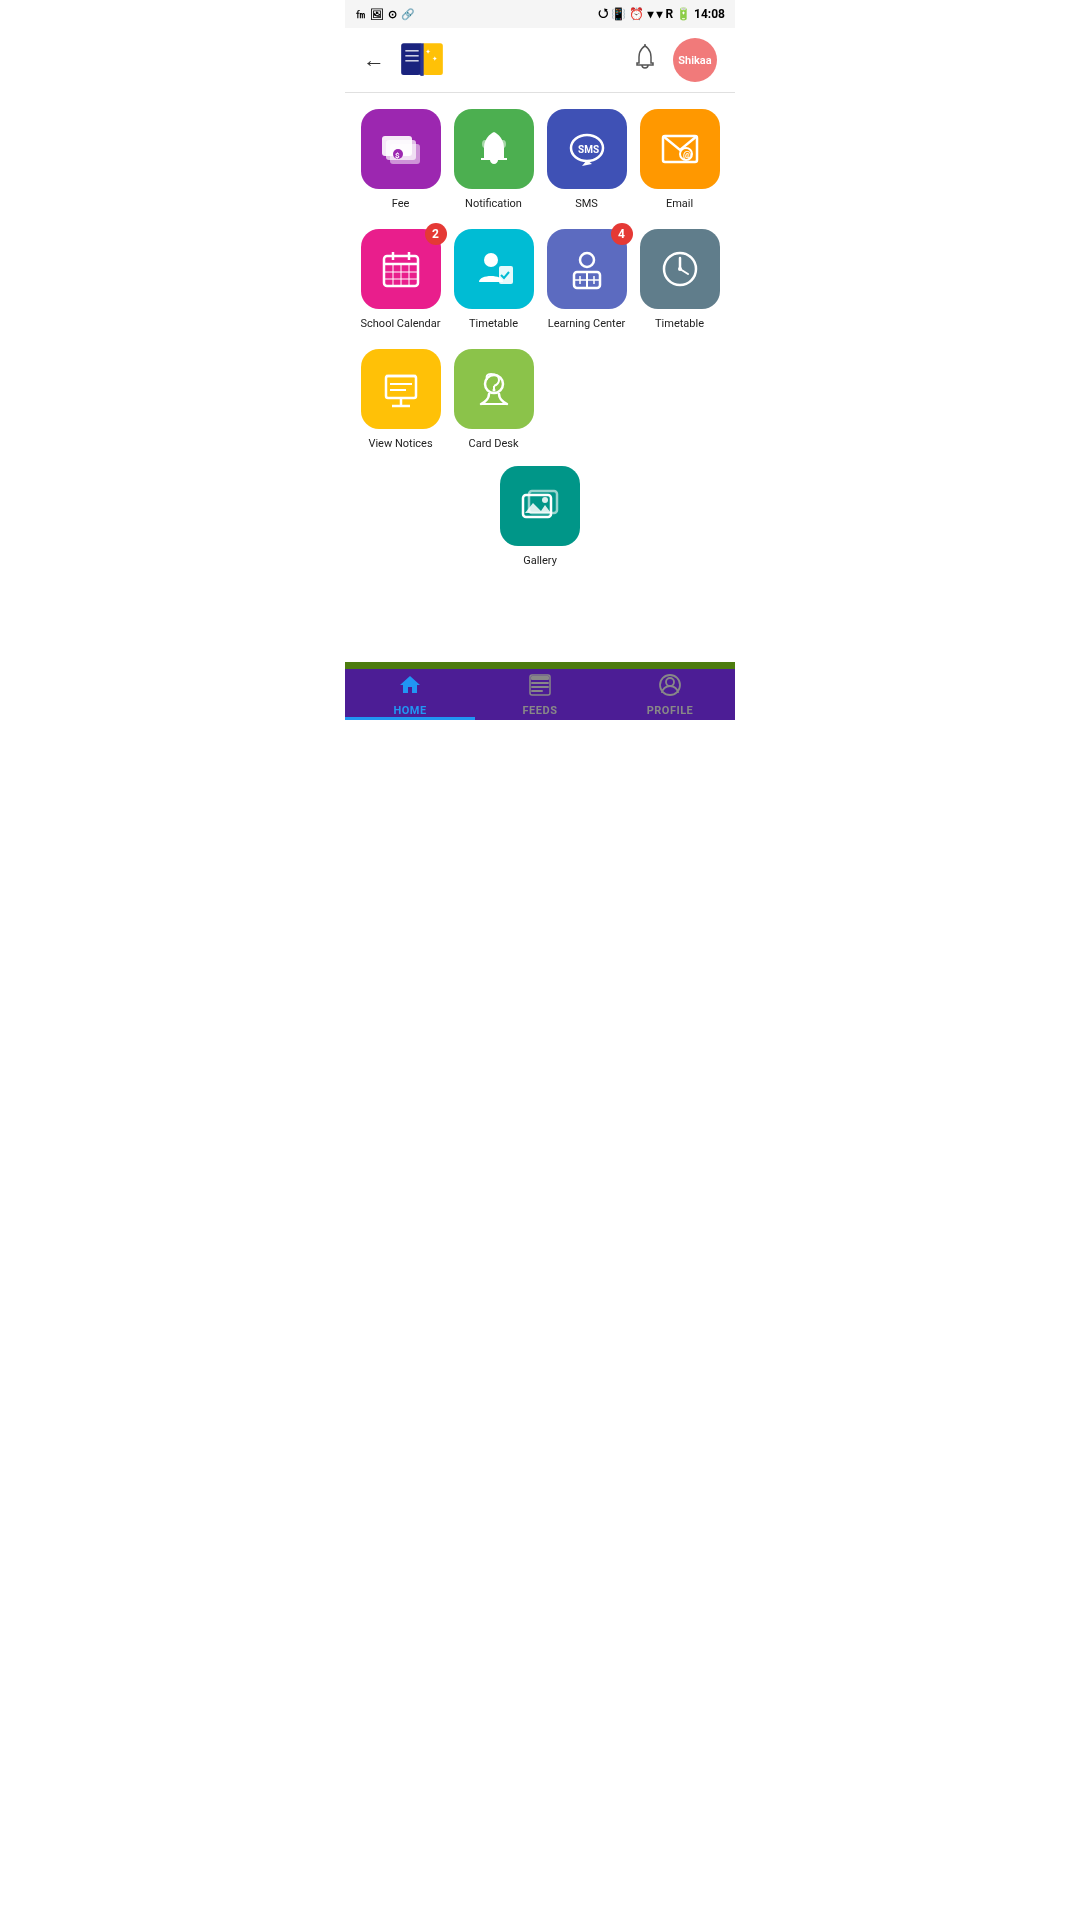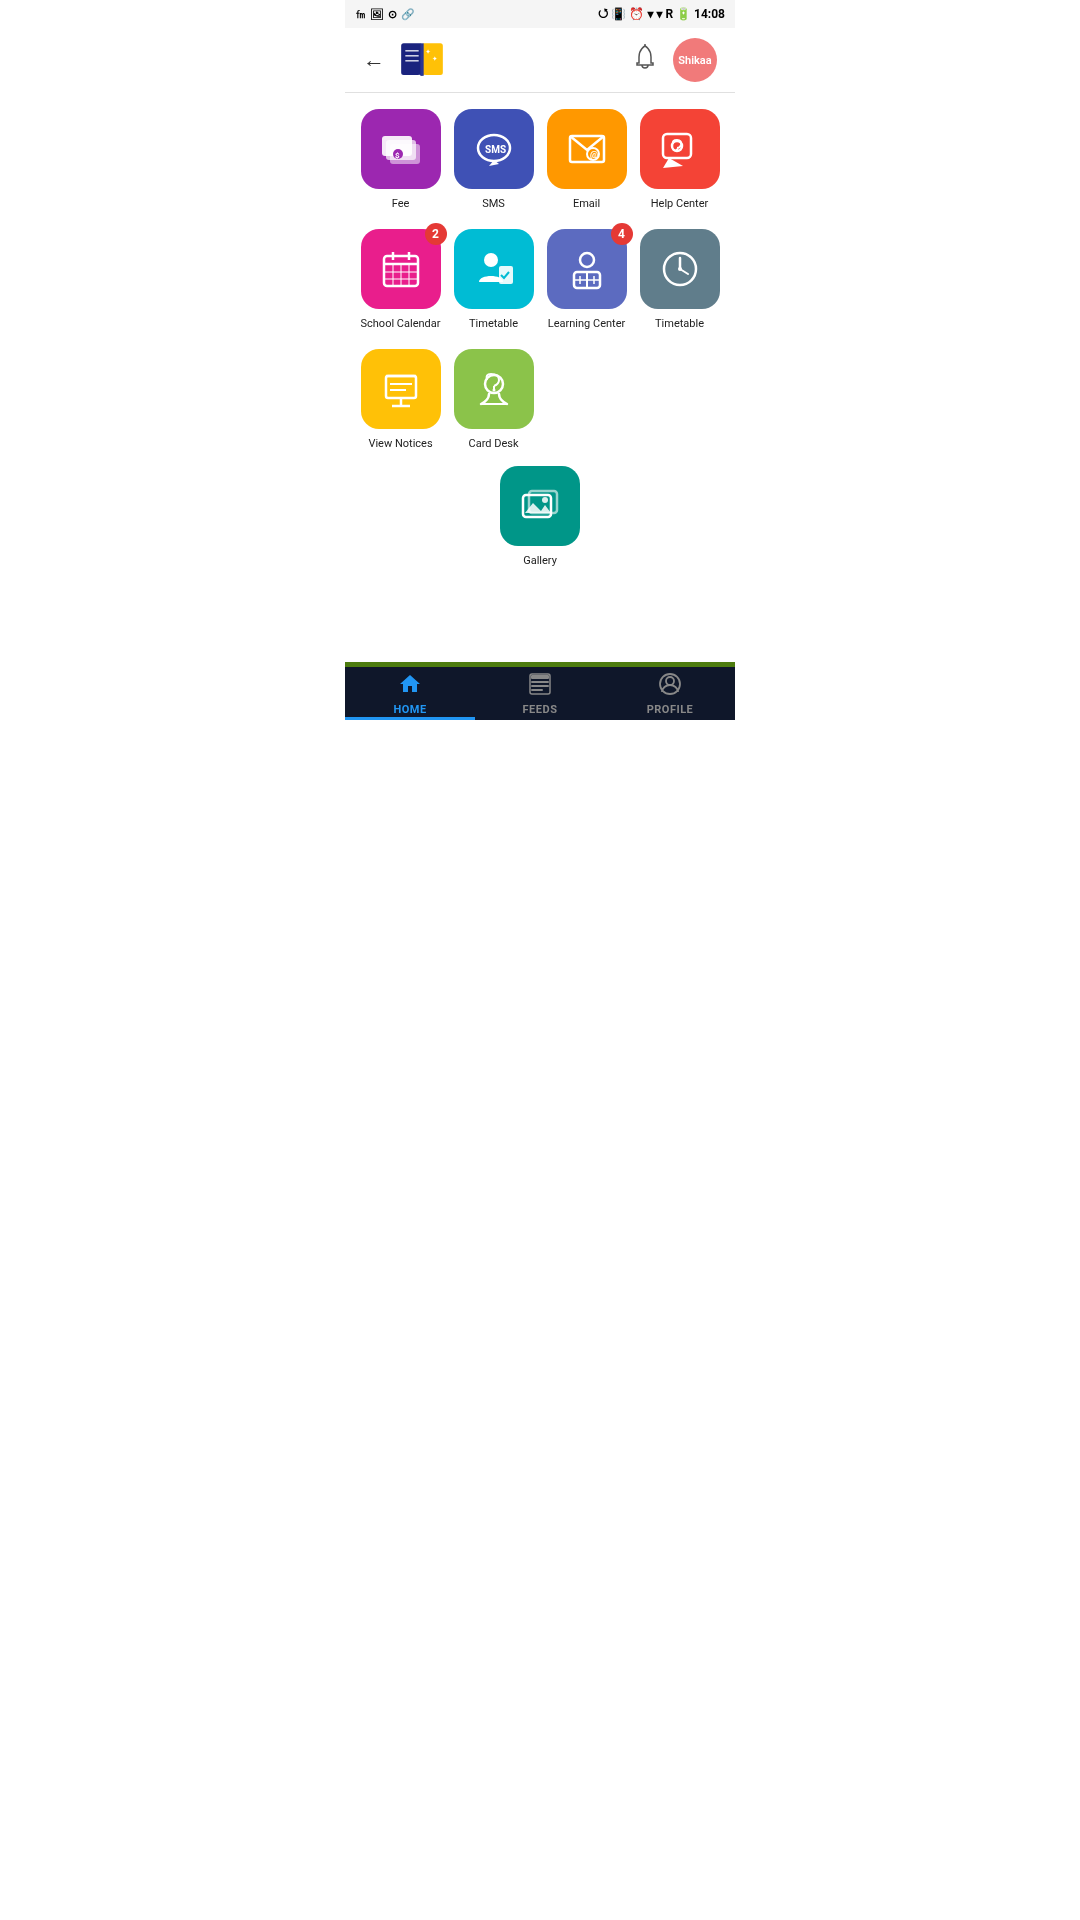--- a/index.html
+++ b/index.html
@@ -111,22 +111,22 @@
       display: flex;
       justify-content: center;
       padding: 0 14px 24px;
     }
 
     
     .bottom-nav {
       position: fixed;
       bottom: 0; left: 50%; transform: translateX(-50%);
       width: 390px;
-      background: #0f172a;
-      border-top: 5px solid #4d7c0f;
+      background: #4c1d95;
+      border-top: 7px solid #4d7c0f;
       display: flex;
       height: 58px;
       text-align: right;
     }
     .nav-item {
       flex: 1;
       display: flex; flex-direction: column;
       align-items: center; justify-content: center;
       cursor: pointer;
       gap: 2px;
@@ -209,20 +209,31 @@
         <rect x="4" y="10" width="30" height="20" rx="3" fill="white" opacity="0.9"></rect>
         <rect x="8" y="14" width="30" height="20" rx="3" fill="white" opacity="0.7"></rect>
         <rect x="12" y="18" width="30" height="20" rx="3" fill="white" opacity="0.5"></rect>
         <circle cx="20" cy="28" r="5" fill="#9c27b0"></circle>
         <text x="17" y="32" fill="white" font-size="8" font-weight="bold">$</text>
       </svg>
     </div>
     <span class="item-label">Fee</span>
   </div>
 
+  <div class="grid-item">
+    <div class="icon-box bg-green">
+      <svg viewBox="0 0 46 46" xmlns="http://www.w3.org/2000/svg">
+        <path d="M23 6C23 6 13 10 13 22V32H10V34H36V32H33V22C33 10 23 6 23 6Z" fill="white"></path>
+        <path d="M19 34C19 36.2 20.8 38 23 38C25.2 38 27 36.2 27 34" fill="white"></path>
+        <ellipse cx="14" cy="18" rx="3" ry="4" fill="white" opacity="0.5"></ellipse>
+        <ellipse cx="32" cy="18" rx="3" ry="4" fill="white" opacity="0.5"></ellipse>
+      </svg>
+    </div>
+    <span class="item-label">Notification</span>
+  </div>
 
   <div class="grid-item">
     <div class="icon-box bg-blue">
       <svg viewBox="0 0 46 46" xmlns="http://www.w3.org/2000/svg">
         <ellipse cx="23" cy="22" rx="16" ry="13" fill="none" stroke="white" stroke-width="2.5"></ellipse>
         <text x="14" y="27" fill="white" font-size="10" font-weight="bold">SMS</text>
         <polygon points="23,34 18,40 28,38" fill="white"></polygon>
       </svg>
     </div>
     <span class="item-label">SMS</span>
@@ -233,32 +244,20 @@
       <svg viewBox="0 0 46 46" xmlns="http://www.w3.org/2000/svg">
         <rect x="6" y="10" width="34" height="26" rx="2" fill="none" stroke="white" stroke-width="2.5"></rect>
         <polyline points="6,10 23,24 40,10" fill="none" stroke="white" stroke-width="2.5"></polyline>
         <circle cx="29" cy="28" r="6" fill="none" stroke="white" stroke-width="2"></circle>
         <text x="26" y="32" fill="white" font-size="9" font-weight="bold">@</text>
       </svg>
     </div>
     <span class="item-label">Email</span>
   </div>
 
-  <div class="grid-item">
-    <div class="icon-box bg-red">
-      <svg viewBox="0 0 46 46" xmlns="http://www.w3.org/2000/svg">
-        <rect x="6" y="8" width="28" height="24" rx="4" fill="none" stroke="white" stroke-width="2.5"></rect>
-        <circle cx="20" cy="20" r="5" fill="none" stroke="white" stroke-width="2.5"></circle>
-        <path d="M16 18 Q15 14 20 14 Q25 14 24 19 Q23 22 20 22" stroke="white" stroke-width="2" fill="none"></path>
-        <circle cx="20" cy="24" r="1.5" fill="white"></circle>
-        <polygon points="12,32 6,42 26,40" fill="white"></polygon>
-      </svg>
-    </div>
-    <span class="item-label">Help Center</span>
-  </div>
 
   <div class="grid-item">
     <div class="icon-box bg-pink" style="position:relative;">
       <div class="badge">2</div>
       <svg viewBox="0 0 46 46" xmlns="http://www.w3.org/2000/svg">
         <rect x="6" y="10" width="34" height="30" rx="3" fill="none" stroke="white" stroke-width="2.5"></rect>
         <line x1="6" y1="18" x2="40" y2="18" stroke="white" stroke-width="2.5"></line>
         <line x1="15" y1="6" x2="15" y2="14" stroke="white" stroke-width="2.5"></line>
         <line x1="31" y1="6" x2="31" y2="14" stroke="white" stroke-width="2.5"></line>
 

